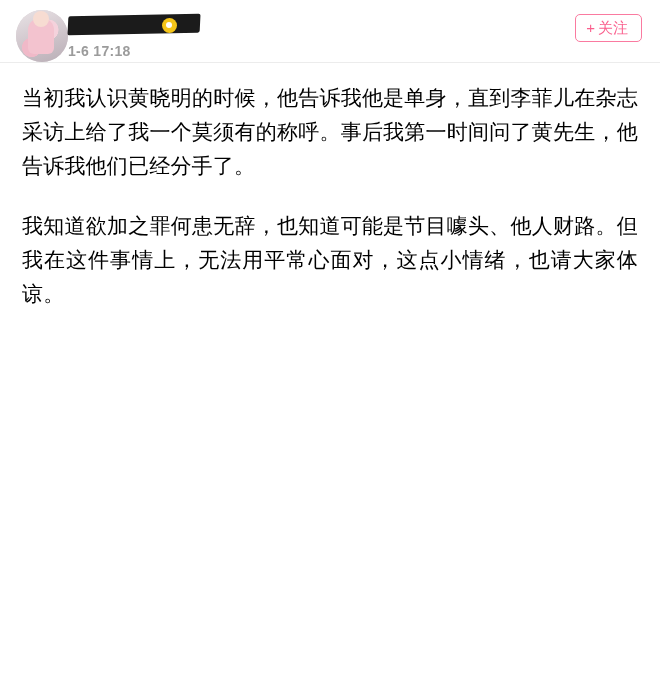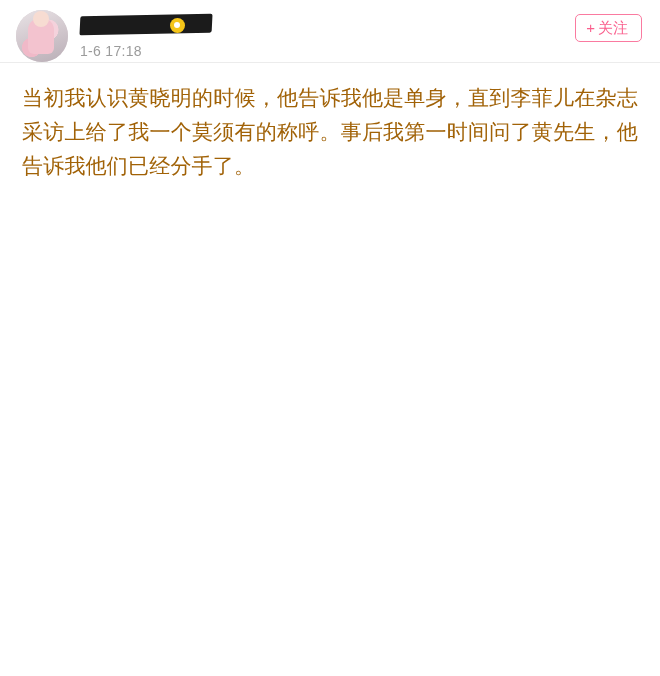--- a/index.html
+++ b/index.html
@@ -58,24 +58,24 @@
     content: "";
     position: absolute;
     left: 5px;
     top: -7px;
     width: 16px;
     height: 16px;
     border-radius: 50%;
     background: #f7dcd2;
   }
   .meta {
-    margin-left: 12px;
     padding-top: 4px;
     flex: 1 1 auto;
     min-width: 0;
+    font-weight: bold;
   }
   .name-row {
     display: flex;
     align-items: center;
     height: 22px;
     position: relative;
   }
   .username {
     font-size: 17px;
     color: #3a3a3a;
@@ -144,21 +144,21 @@
     height: 1px;
     background: #ececec;
     margin: 0;
   }
   .body {
     padding: 18px 22px 0 22px;
   }
   .para {
     font-size: 21px;
     line-height: 1.62;
-    color: #a16207;
+    color: #000000;
     margin: 0 0 26px 0;
     letter-spacing: .2px;
     text-align: justify;
   }
   .para:last-child {
     margin-bottom: 0;
   }
 </style>
 </head>
 <body>
@@ -185,15 +185,16 @@
       <span class="follow-plus">+</span>
       <span>关注</span>
     </div>
 
   </div>
 
   <div class="divider"></div>
 
   <div class="body">
     <p class="para">当初我认识黄晓明的时候，他告诉我他是单身，直到李菲儿在杂志采访上给了我一个莫须有的称呼。事后我第一时间问了黄先生，他告诉我他们已经分手了。</p>
+    <p class="para">我知道欲加之罪何患无辞，也知道可能是节目噱头、他人财路。但我在这件事情上，无法用平常心面对，这点小情绪，也请大家体谅。</p>
   </div>
 
 </div>
 
 </body></html>

